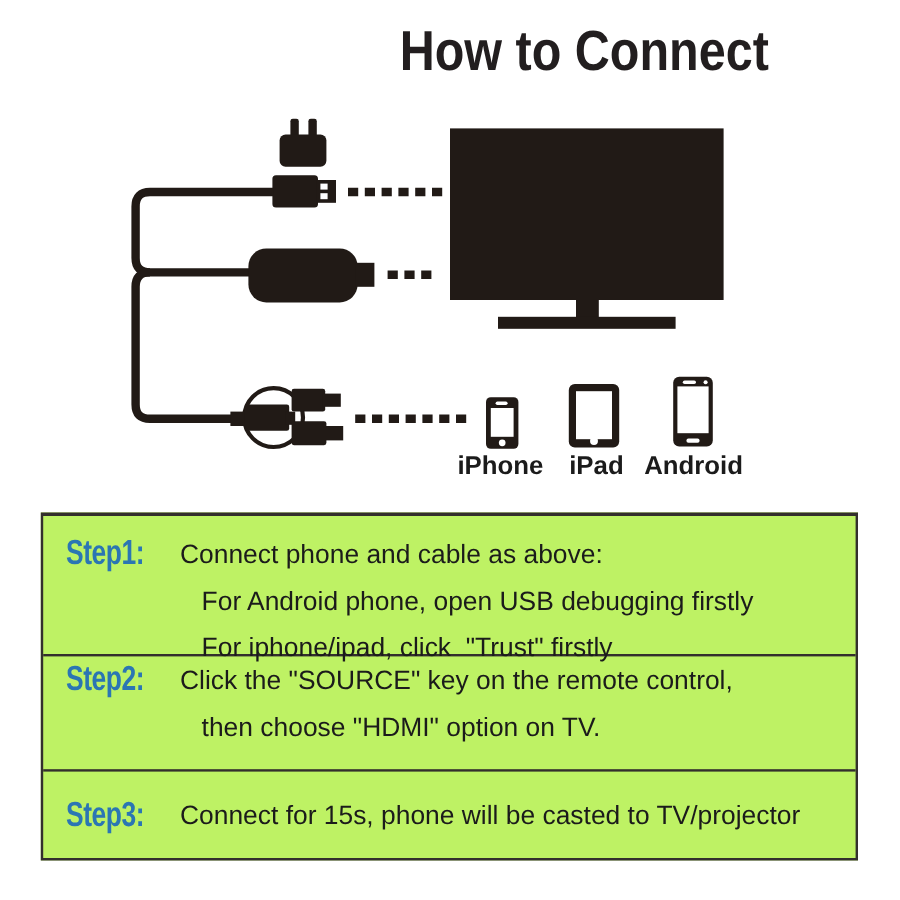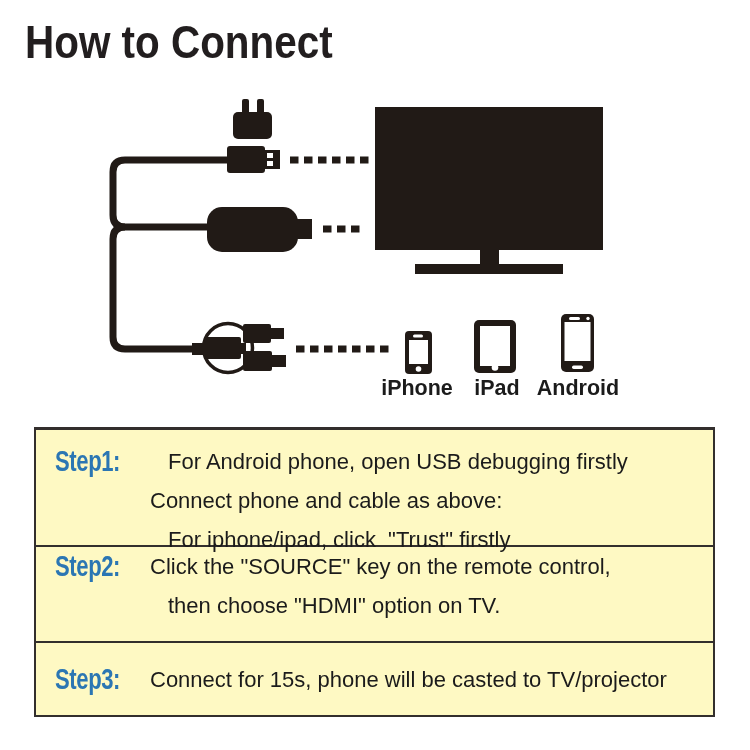--- a/index.html
+++ b/index.html
@@ -1,35 +1,35 @@
 <!DOCTYPE html>
 <html><head>
 <meta charset="utf-8">
 <style>
   html,body{margin:0;padding:0;background:#ffffff;}
   .canvas{
     position:relative;width:750px;height:750px;background:#ffffff;
     font-family:"Liberation Sans",sans-serif;overflow:hidden;
   }
   
-  .title-wrap{position:absolute;top:14px;left:0;width:666px;text-align:left;}
+  .title-wrap{position:absolute;top:14px;left:0;width:666px;text-align:right;}
   .title{
     display:inline-block;margin:0;font-size:47px;font-weight:800;color:#221e1f;
     letter-spacing:0px;transform:scaleX(0.86);transform-origin:center;
     font-family:"Liberation Sans",sans-serif;
   }
   
   .diagram{position:absolute;left:0;top:0;width:750px;height:750px;}
   .diagram text{
     font-family:"Liberation Sans",sans-serif;font-size:21.5px;font-weight:700;fill:#1b1b1b;
   }
   
   .steps-table{
     position:absolute;left:34px;top:427px;width:681px;height:290px;
-    border:2px solid #332f2d;border-top-width:3px;box-sizing:border-box;background:#fef9c3;
+    border:2px solid #332f2d;border-top-width:3px;box-sizing:border-box;background:#bef264;
   }
   .step-row{display:flex;box-sizing:border-box;}
   .step-row-1{height:117px;border-bottom:2px solid #332f2d;padding-top:12px;}
   .step-row-2{height:96px;border-bottom:2px solid #332f2d;}
   .step-row-3{height:68px;padding-top:17px;}
   .step-label{
     width:95px;flex:0 0 95px;margin-left:19px;line-height:39px;
     font-size:29px;font-weight:800;letter-spacing:-0.5px;color:#2b76b3;
     transform:scaleX(0.76);transform-origin:left center;white-space:nowrap;
   }
@@ -128,22 +128,22 @@
       <text x="497" y="395" text-anchor="middle">iPad</text>
       <text x="578" y="395" text-anchor="middle">Android</text>
     </g>
   </svg>
 
   <div class="steps-table">
 
     <div class="step-row step-row-1">
       <div class="step-label">Step1:</div>
       <div class="step-lines">
+        <div class="step-line">Connect phone and cable as above:</div>
         <div class="step-line indent">For Android phone, open USB debugging firstly</div>
-        <div class="step-line">Connect phone and cable as above:</div>
         <div class="step-line indent">For iphone/ipad, click  "Trust" firstly</div>
       </div>
     </div>
 
     <div class="step-row step-row-2">
       <div class="step-label">Step2:</div>
       <div class="step-lines">
         <div class="step-line">Click the "SOURCE" key on the remote control,</div>
         <div class="step-line indent">then choose "HDMI" option on TV.</div>
       </div>

